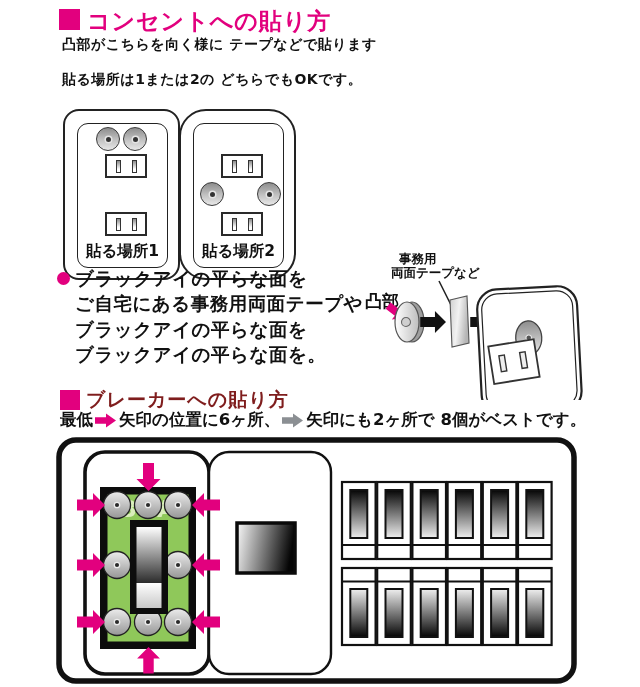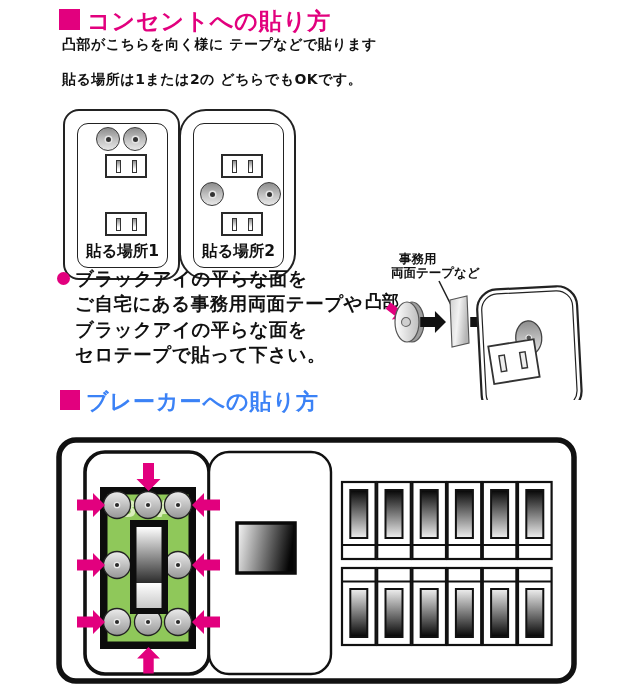--- a/index.html
+++ b/index.html
@@ -4,21 +4,21 @@
 <style>
   html,body{margin:0;padding:0;background:#fff;}
   #stage{
     position:relative;width:640px;height:687px;background:#fff;overflow:hidden;
     font-family:"DejaVu Sans","Liberation Sans",sans-serif;color:#111;
   }
   .abs{position:absolute;}
   
   .hsq{background:#e2007e;}
   .h1{left:87px;top:6px;font-size:23px;font-weight:bold;color:#e2007e;letter-spacing:1px;white-space:nowrap;}
-  .h2{left:86px;top:387px;font-size:22px;font-weight:bold;color:#3b82f6;letter-spacing:1px;white-space:nowrap;}
+  .h2{left:86px;top:387px;font-size:19px;font-weight:bold;color:#7f1d1d;letter-spacing:1px;white-space:nowrap;}
   .bodyline{font-size:14px;font-weight:bold;white-space:nowrap;letter-spacing:0.5px;}
   
   .plate{position:absolute;width:89px;height:143px;border:2.5px solid #222;border-radius:16px;background:#fff;padding:12px;margin-top:16px;}
   .plate-in{position:relative;width:100%;height:100%;border:1.5px solid #222;border-radius:11px;}
   .disc{position:absolute;width:24px;height:24px;border-radius:50%;
         background:linear-gradient(180deg,#8d8d8d 0%,#c2c2c2 55%,#e8e8e8 100%);
         border:1.5px solid #3a3a3a;box-sizing:border-box;}
   .disc::after{content:"";position:absolute;left:50%;top:50%;width:5px;height:5px;margin:-2.5px 0 0 -2.5px;
         border-radius:50%;background:#333;box-shadow:0 0 0 1.5px #e4e4e4;}
   .socket{position:absolute;width:42px;height:24px;border:2px solid #2a2a2a;background:#fff;box-sizing:border-box;
@@ -82,21 +82,21 @@
         </div>
       <div class="plate-label">貼る場所2</div>
     </div>
   </div>
 
   <div class="abs bullet"></div>
   <div class="abs tape-lines">
     <div>ブラックアイの平らな面を</div>
     <div>ご自宅にある事務用両面テープや</div>
     <div>ブラックアイの平らな面を</div>
-    <div>セロテープで貼って下さい。</div>
+    <div>ブラックアイの平らな面を。</div>
   </div>
 
   <svg class="abs" style="left:355px;top:243px;" width="250" height="157" viewBox="0 0 250 157">
     <defs>
       <path id="arr" d="M0 0 L-12 -12 L-12 -5.5 L-28 -5.5 L-28 5.5 L-12 5.5 L-12 12 Z"></path>
       <linearGradient id="sideGrad" x1="0" y1="0" x2="1" y2="0">
         <stop offset="0" stop-color="#ffffff"></stop>
           <stop offset="1" stop-color="#bdbdbd"></stop>
       </linearGradient>
       <linearGradient id="tapeGrad" x1="0" y1="0" x2="1" y2="0.3">
@@ -140,20 +140,31 @@
         <rect x="-23" y="-19" width="46" height="38" fill="#fff" stroke="#333" stroke-width="1.8"></rect>
         <rect x="-14" y="-8" width="5.5" height="16" fill="#eee" stroke="#333" stroke-width="1.4"></rect>
         <rect x="7" y="-8" width="5.5" height="16" fill="#eee" stroke="#333" stroke-width="1.4"></rect>
       </g>
     </g>
   </svg>
 
   <div class="abs hsq" style="left:60px;top:390px;width:20px;height:20px;"></div>
   <div class="abs h2">ブレーカーへの貼り方</div>
 
+  <div class="abs instr">
+    <span class="txt">最低</span>
+    <svg class="arrow-inline" width="22" height="15" viewBox="0 0 22 15">
+      <polygon points="0,4.2 11,4.2 11,0.5 21,7.5 11,14.5 11,10.8 0,10.8" fill="#e2007e"></polygon>
+    </svg>
+    <span class="txt">矢印の位置に6ヶ所、</span>
+    <svg class="arrow-inline" width="22" height="15" viewBox="0 0 22 15">
+      <polygon points="0,4.2 11,4.2 11,0.5 21,7.5 11,14.5 11,10.8 0,10.8" fill="#8b8f93"></polygon>
+    </svg>
+    <span class="txt">矢印にも2ヶ所で 8個がベストです。</span>
+  </div>
 
   <svg class="abs" style="left:55px;top:436px;" width="525" height="251" viewBox="0 0 525 251">
     <defs>
       <linearGradient id="pd" x1="0" y1="0" x2="0" y2="1">
         <stop offset="0" stop-color="#ececec"></stop>
           <stop offset="1" stop-color="#969696"></stop>
       </linearGradient>
       <linearGradient id="hGrad" x1="0" y1="0" x2="0" y2="1">
         <stop offset="0" stop-color="#ffffff"></stop>
           <stop offset="1" stop-color="#2b2b2b"></stop>

